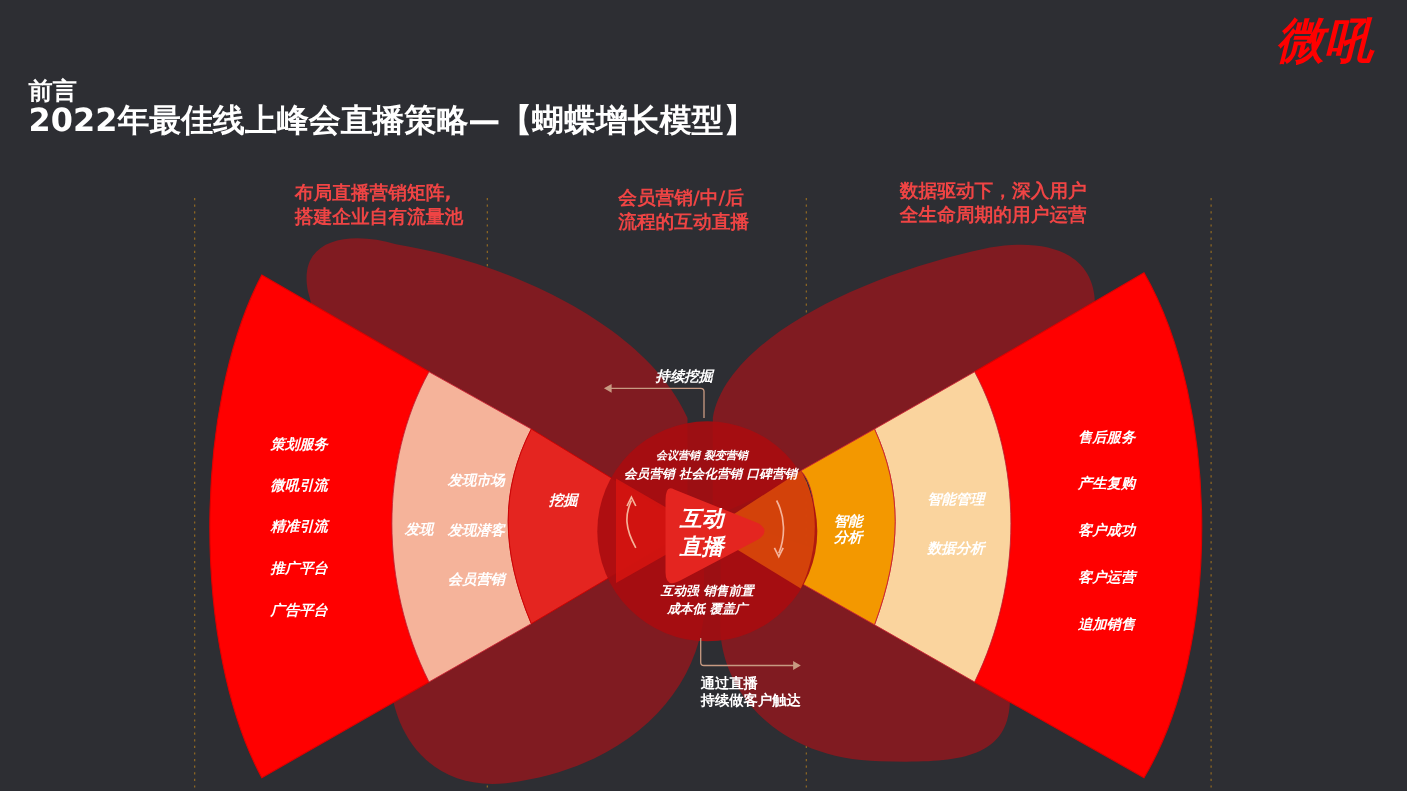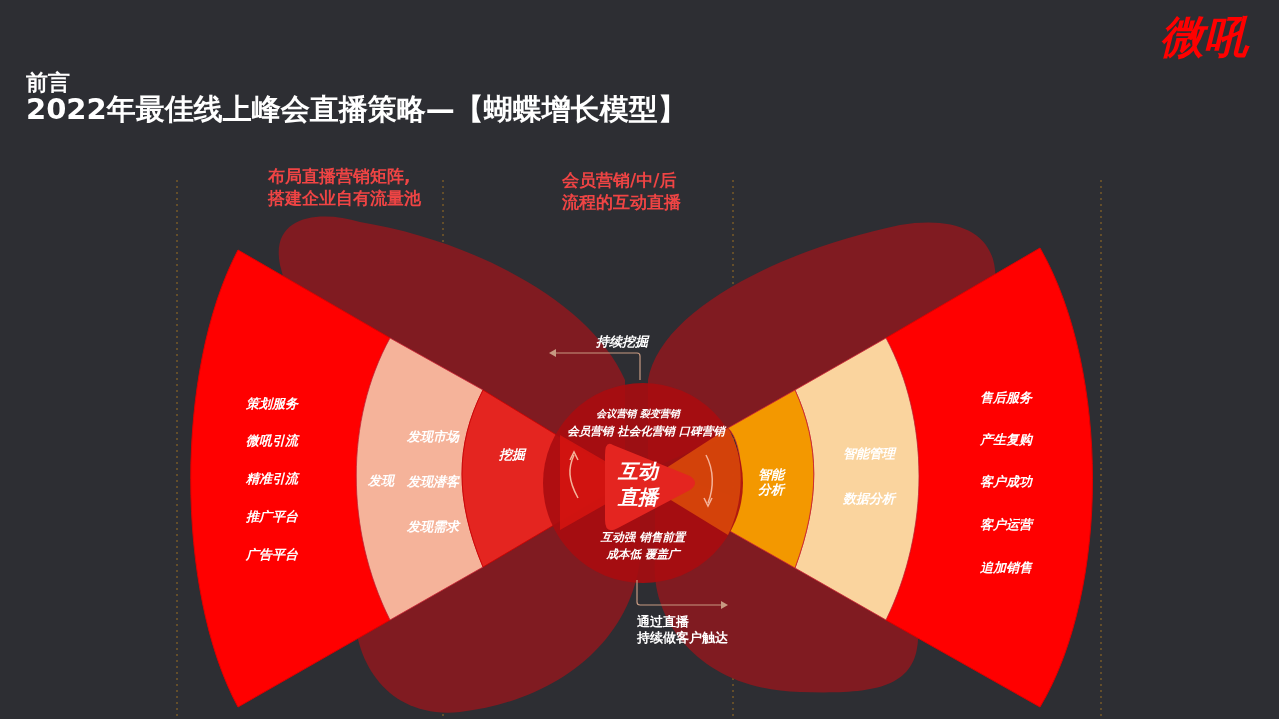--- a/index.html
+++ b/index.html
@@ -30,20 +30,22 @@
 
 <div class="hdr" id="h1">
   <div>布局直播营销矩阵,</div>
   <div>搭建企业自有流量池</div>
 </div>
 <div class="hdr" id="h2">
   <div>会员营销/中/后</div>
   <div>流程的互动直播</div>
 </div>
 <div class="hdr" id="h3">
+  <div>数据驱动下，深入用户</div>
+  <div>全生命周期的用户运营</div>
 </div>
 
 <svg id="diag" width="1279" height="719" viewBox="0 0 1279 719">
 
   <g stroke="#c98a1a" stroke-width="1" stroke-dasharray="2,4" opacity="0.7">
     <line x1="177" y1="180" x2="177" y2="719"></line>
     <line x1="443" y1="180" x2="443" y2="719"></line>
     <line x1="733" y1="180" x2="733" y2="719"></line>
     <line x1="1101" y1="180" x2="1101" y2="719"></line>
   </g>
@@ -84,21 +86,21 @@
 </svg>
 
 <div class="lbl c" style="left:272px;top:404px">策划服务</div>
 <div class="lbl c" style="left:272px;top:441px">微吼引流</div>
 <div class="lbl c" style="left:272px;top:479px">精准引流</div>
 <div class="lbl c" style="left:272px;top:517px">推广平台</div>
 <div class="lbl c" style="left:272px;top:555px">广告平台</div>
 <div class="lbl c" style="left:381px;top:481px">发现</div>
 <div class="lbl c" style="left:433px;top:437px">发现市场</div>
 <div class="lbl c" style="left:433px;top:482px">发现潜客</div>
-<div class="lbl c" style="left:433px;top:527px">发现需求</div>
+<div class="lbl c" style="left:433px;top:527px">会员营销</div>
 <div class="lbl c" style="left:512px;top:455px">挖掘</div>
 
 <div class="lbl c" style="left:622px;top:342px">持续挖掘</div>
 <div class="lbl c" style="left:638px;top:414px;font-size:10px">会议营销  裂变营销</div>
 <div class="lbl c" style="left:646px;top:431px;font-size:11.5px">会员营销  社会化营销  口碑营销</div>
 <div class="lbl c big" style="left:638px;top:484px">
   <div>互动</div>
   <div>直播</div>
 </div>
 <div class="lbl c" style="left:643px;top:537px;font-size:11.5px">互动强  销售前置</div>

